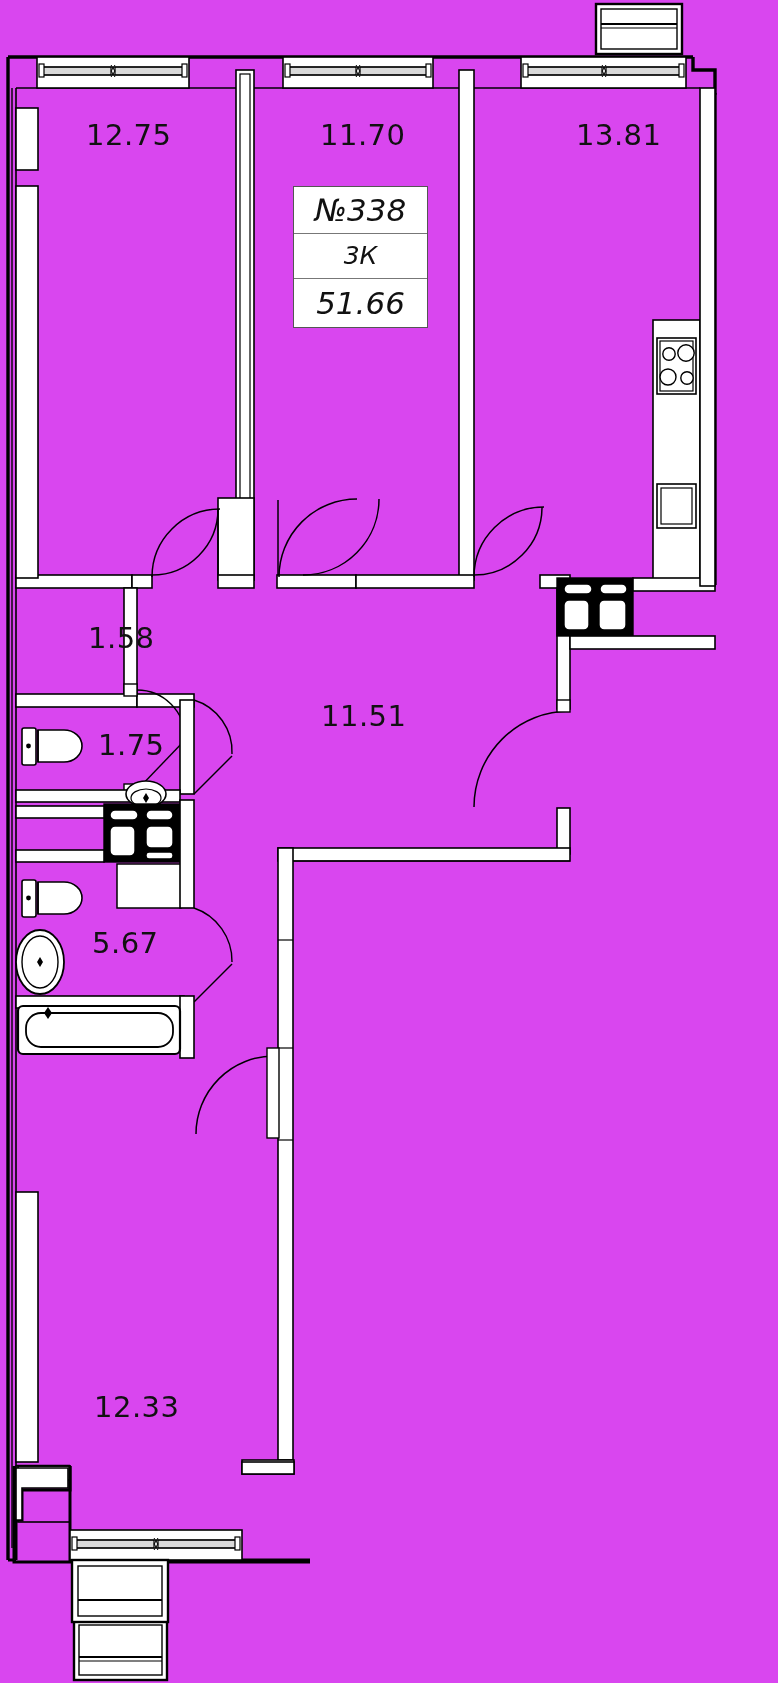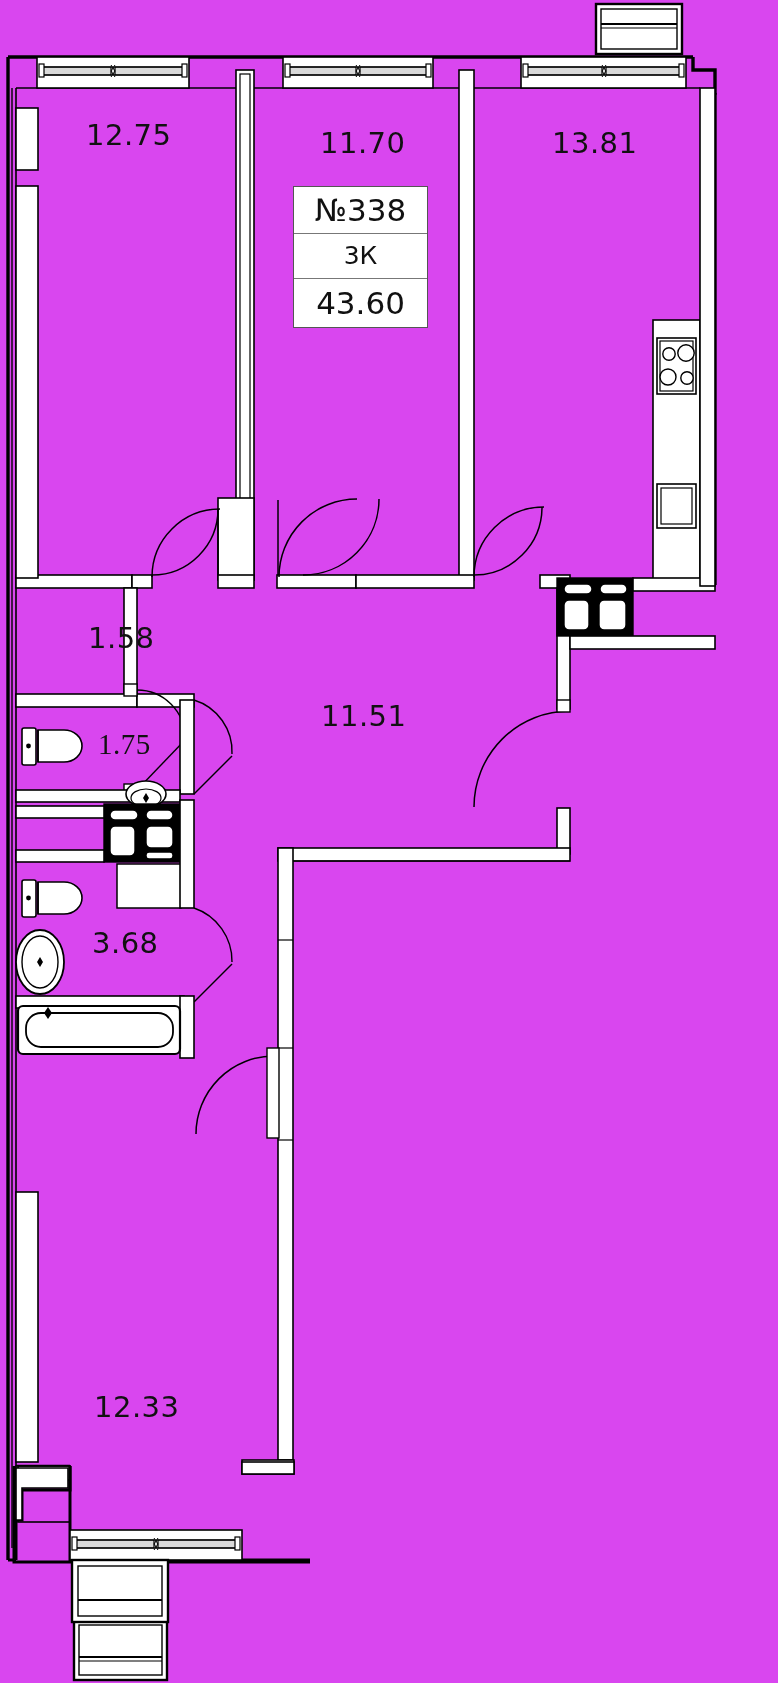--- a/index.html
+++ b/index.html
@@ -1,21 +1,21 @@
 <!DOCTYPE html>
 <html><head>
 <meta charset="utf-8">
 <style>
   html,body{margin:0;padding:0;background:#ffffff;}
   body{font-family:"DejaVu Sans","Liberation Sans",sans-serif;}
   #plan-root{position:relative;width:778px;height:1683px;background:#d946ef;overflow:hidden;}
   #plan-svg{position:absolute;left:0;top:0;width:778px;height:1683px;}
   .area-label{position:absolute;font-family:"DejaVu Sans","Liberation Sans",sans-serif;font-size:29px;color:#111;letter-spacing:0.5px;white-space:nowrap;}
   .info-box{position:absolute;left:293px;top:186px;width:133px;border:1.5px solid #555;background:#fff;}
-  .info-row{border-bottom:1.5px solid #777;text-align:center;color:#111;font-family:"DejaVu Sans","Liberation Sans",sans-serif;}
+  .info-row{border-bottom:1.5px solid #777;text-align:center;color:#111;font-family:"DejaVu Sans","Liberation Sans",sans-serif;font-style:italic;}
   .info-row:last-child{border-bottom:none;}
   .info-num{font-size:31px;line-height:46px;letter-spacing:0px;}
   .info-rooms{font-size:25px;line-height:44px;}
   .info-sq{font-size:31px;line-height:48px;}
 </style>
 </head>
 <body>
 
 <div id="plan-root">
 
@@ -323,27 +323,27 @@
       </g>
 
       <g stroke="#000" stroke-width="1.6" fill="#fff">
         <rect x="242" y="1462" width="52" height="12"></rect>
       </g>
 
     </g>
   </svg>
 
   <div class="area-label" style="left:86px;  top:118px;">12.75</div>
-  <div class="area-label" style="left:320px; top:118px;margin-top:8px;">11.70</div>
-  <div class="area-label" style="left:552px; top:118px;margin-top:8px;">13.81</div>
+  <div class="area-label" style="left:320px; top:118px;">11.70</div>
+  <div class="area-label" style="left:576px; top:118px;">13.81</div>
   <div class="area-label" style="left:47px;  top:621px;margin-left:41px;">1.58</div>
-  <div class="area-label" style="left:98px;  top:728px;font-family:Liberation Serif, serif;">1.75</div>
-  <div class="area-label" style="left:92px;  top:926px;">3.68</div>
+  <div class="area-label" style="left:98px;  top:728px;">1.75</div>
+  <div class="area-label" style="left:92px;  top:926px;">5.67</div>
   <div class="area-label" style="left:321px; top:699px;">11.51</div>
   <div class="area-label" style="left:94px;  top:1390px;text-align:center;">12.33</div>
 
   <div class="info-box">
     <div class="info-row info-num">№338</div>
     <div class="info-row info-rooms">3К</div>
-    <div class="info-row info-sq">43.60</div>
+    <div class="info-row info-sq">51.66</div>
   </div>
 
 </div>
 
 </body></html>

